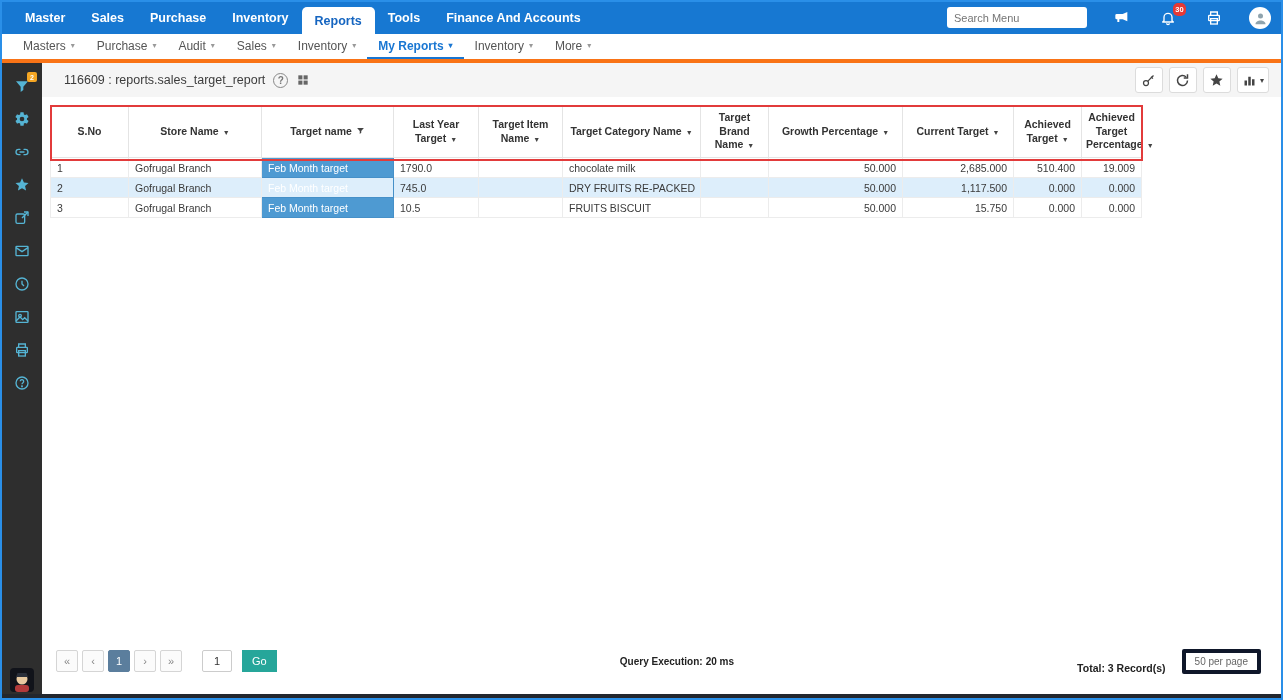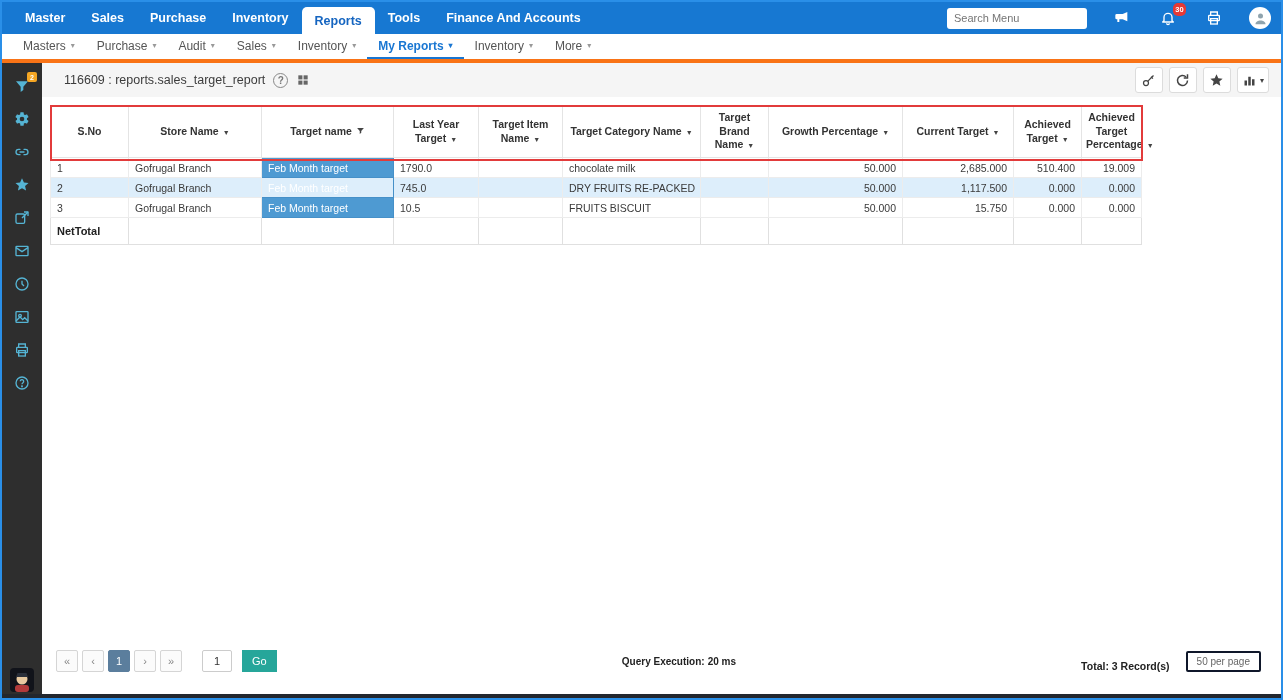--- a/index.html
+++ b/index.html
@@ -3,21 +3,21 @@
 <meta charset="utf-8">
 <style>
   *{box-sizing:border-box;margin:0;padding:0}
   html,body{width:1283px;height:700px;font-family:"Liberation Sans",sans-serif;background:#fff;}
   .page{position:relative;width:1283px;height:700px;border:2px solid #2a8fe8;display:flex;flex-direction:column;background:#7dd3fc;overflow:hidden}
   
   .topnav{height:32px;background:#1778d2;display:flex;align-items:center;padding:0 10px;flex:0 0 auto}
   .topnav-items{display:flex;height:100%}
   .topnav-item{display:flex;align-items:center;padding:0 13px;font-size:12.5px;font-weight:bold;color:#fff;cursor:pointer;white-space:nowrap}
   .topnav-item.active{background:#fff;color:#1565c0;border-radius:5px 5px 0 0;margin-top:5px;height:27px}
-  .topnav-right{margin-left:auto;display:flex;align-items:center;gap:24px}
+  .topnav-right{margin-left:auto;display:flex;align-items:flex-start;gap:24px}
   .search-input{width:140px;height:21px;border:none;border-radius:3px;font-size:11px;padding:0 7px;color:#333;outline:none}
   .iconbtn{background:none;border:none;color:#fff;width:22px;height:22px;display:flex;align-items:center;justify-content:center;position:relative;cursor:pointer}
   .iconbtn svg{width:16px;height:16px}
   .badge{position:absolute;top:-4px;right:-7px;background:#e53935;color:#fff;font-size:7.5px;min-width:13px;height:13px;border-radius:5px;display:flex;align-items:center;justify-content:center;padding:0 2px;font-weight:bold}
   .avatar{width:22px;height:22px;border-radius:50%;background:#fff;display:flex;align-items:center;justify-content:center;color:#90a4ae;cursor:pointer}
   .avatar svg{width:15px;height:15px}
   
   .subnav{height:29px;background:#fff;border-bottom:4px solid #f97316;display:flex;align-items:center;padding:0 10px;flex:0 0 auto}
   .subnav-item{display:flex;align-items:center;gap:5px;font-size:12px;color:#555;padding:0 11px;height:100%;cursor:pointer;border-bottom:2px solid transparent;white-space:nowrap}
   .subnav-item.active{color:#1976d2;font-weight:bold;border-bottom-color:#1976d2}
@@ -60,21 +60,21 @@
   .footer{flex:0 0 auto;display:flex;align-items:center;justify-content:space-between;padding:0 20px 0 14px;height:46px;margin-bottom:14px}
   .pager{display:flex;align-items:center;gap:4px}
   .pg{min-width:22px;height:22px;border:1px solid #d5d5d5;background:#fbfbfb;color:#888;font-size:11px;border-radius:2px;cursor:pointer;display:flex;align-items:center;justify-content:center;padding:0 4px}
   .pg.active{background:#5b7e9d;color:#fff;border-color:#5b7e9d}
   .page-input{width:30px;height:22px;border:1px solid #ccc;border-radius:2px;text-align:center;font-size:11px;margin-left:16px;color:#333;outline:none}
   .go{height:22px;background:#26a69a;color:#fff;border:none;border-radius:0;font-size:11px;padding:0 10px;margin-left:6px;cursor:pointer}
   .query{font-size:10px;color:#222;font-weight:bold}
   .qv{margin-left:3px}
   .footer-right{display:flex;align-items:flex-end;gap:16px}
   .total{font-size:10.5px;font-weight:bold;color:#222}
-  .perpage{border:2px solid #0f172a;border-radius:2px;padding:3px 9px;font-size:10px;color:#666;background:#fff;cursor:pointer}
+  .perpage{border:4px solid #0f172a;border-radius:2px;padding:3px 9px;font-size:10px;color:#666;background:#fff;cursor:pointer}
   .bottom-strip{position:absolute;left:0;right:0;bottom:0;height:4px;background:#23272e}
 </style>
 </head>
 <body>
 
 <div class="page">
 
   <header class="topnav">
     <nav class="topnav-items">
         <div class="topnav-item">Master</div>
@@ -338,33 +338,20 @@
                 <td class="sel">Feb Month target</td>
                 <td>10.5</td>
                 <td></td>
                 <td>FRUITS BISCUIT</td>
                 <td></td>
                 <td class="num">50.000</td>
                 <td class="num">15.750</td>
                 <td class="num">0.000</td>
                 <td class="num">0.000</td>
               </tr>
-              <tr class="nettotal">
-                <td>NetTotal</td>
-                <td></td>
-                <td></td>
-                <td></td>
-                <td></td>
-                <td></td>
-                <td></td>
-                <td></td>
-                <td></td>
-                <td></td>
-                <td></td>
-              </tr>
             </tbody>
           </table>
       </div>
 
       <div class="footer">
         <div class="pager">
           <button class="pg">«</button>
           <button class="pg">‹</button>
           <button class="pg active">1</button>
           <button class="pg">›</button>

